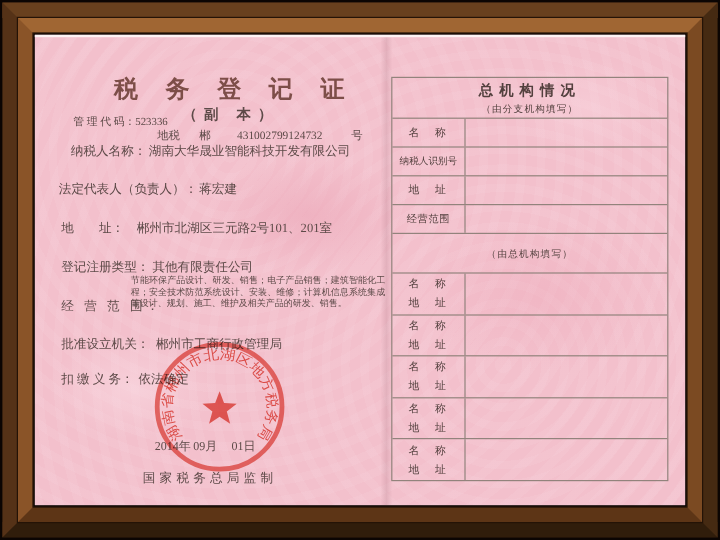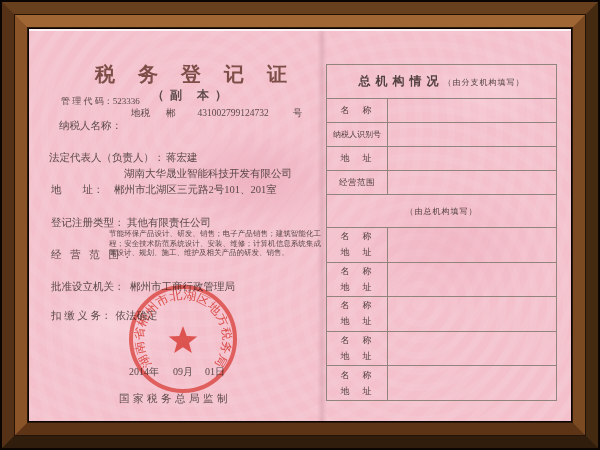--- a/index.html
+++ b/index.html
@@ -32,28 +32,28 @@
   .subtitle{left:40px;top:56px;width:235px;text-align:center;font-size:12px;
             letter-spacing:6px;padding-left:6px;font-weight:bold;}
   .admin{left:32px;top:64px;font-size:9px;}
   .serial{left:102px;top:76px;font-size:9.5px;}
   .serial .g1{margin-right:16px;} .serial .g2{margin-right:22px;} .serial .g3{margin-right:24px;}
   .row{font-size:10.5px;}
   .scope-text{position:absolute;left:80px;top:198px;width:212px;font-size:7.5px;
               line-height:9.6px;white-space:normal;text-align:justify;}
   .issuer{left:112px;top:316px;font-size:10px;letter-spacing:3px;}
   .date{left:100px;top:334px;font-size:10px;}
-  .date .g1{margin-right:14px;} .date .g2{margin-right:12px;}
+  .date .g1{margin-right:2px;} .date .g2{margin-right:12px;}
   .supervisor{left:90px;top:361px;font-size:10.5px;letter-spacing:3.5px;}
   .stamp{position:absolute;left:84px;top:238px;width:140px;height:140px;
          mix-blend-mode:multiply;opacity:.92;}
   
   .table{position:absolute;left:297px;top:33px;width:229px;height:335px;
          border:1px solid #92837c;display:flex;flex-direction:column;color:#53403e;}
-  .th{display:flex;align-items:center;justify-content:center;
+  .th{display:flex;flex-direction:column;align-items:center;justify-content:center;
       border-bottom:1px solid #92837c;flex:none;}
   .th1{height:33px;} .th2{height:32px;}
   .th .t{font-size:12px;font-weight:bold;letter-spacing:5px;}
   .th .s{font-size:8px;letter-spacing:1px;margin-top:1px;}
   .trow{height:23px;display:flex;border-bottom:1px solid #92837c;flex:none;}
   .tlabel{width:60px;border-right:1px solid #92837c;display:flex;align-items:center;
           justify-content:center;font-size:9px;letter-spacing:2px;flex:none;}
   .tlabel.tight{font-size:8px;letter-spacing:0;}
   .tlabel.mid{font-size:8.5px;letter-spacing:.5px;}
   .tcell{flex:1;}
@@ -74,21 +74,21 @@
   <div class="abs title">税 务 登 记 证</div>
   <div class="abs subtitle">（副  本）</div>
 
   <div class="abs admin"><span>管 理 代 码：</span><span>523336</span></div>
 
   <div class="abs serial">
     <span class="g1">地税</span><span class="g2">郴</span><span class="g3">431002799124732</span><span>号</span>
   </div>
 
   <div class="abs row" style="left:30px;top:88px;"><span>纳税人名称：</span></div>
-  <div class="abs row" style="left:95px;top:88px;margin-top:48px;">湖南大华晟业智能科技开发有限公司</div>
+  <div class="abs row" style="left:95px;top:88px;">湖南大华晟业智能科技开发有限公司</div>
 
   <div class="abs row" style="left:20px;top:120px;">法定代表人（负责人）：</div>
   <div class="abs row" style="left:137px;top:120px;">蒋宏建</div>
 
   <div class="abs row" style="left:22px;top:152px;">地　　址：</div>
   <div class="abs row" style="left:85px;top:152px;">郴州市北湖区三元路2号101、201室</div>
 
   <div class="abs row" style="left:22px;top:185px;">登记注册类型：</div>
   <div class="abs row" style="left:98px;top:185px;">其他有限责任公司</div>
 

